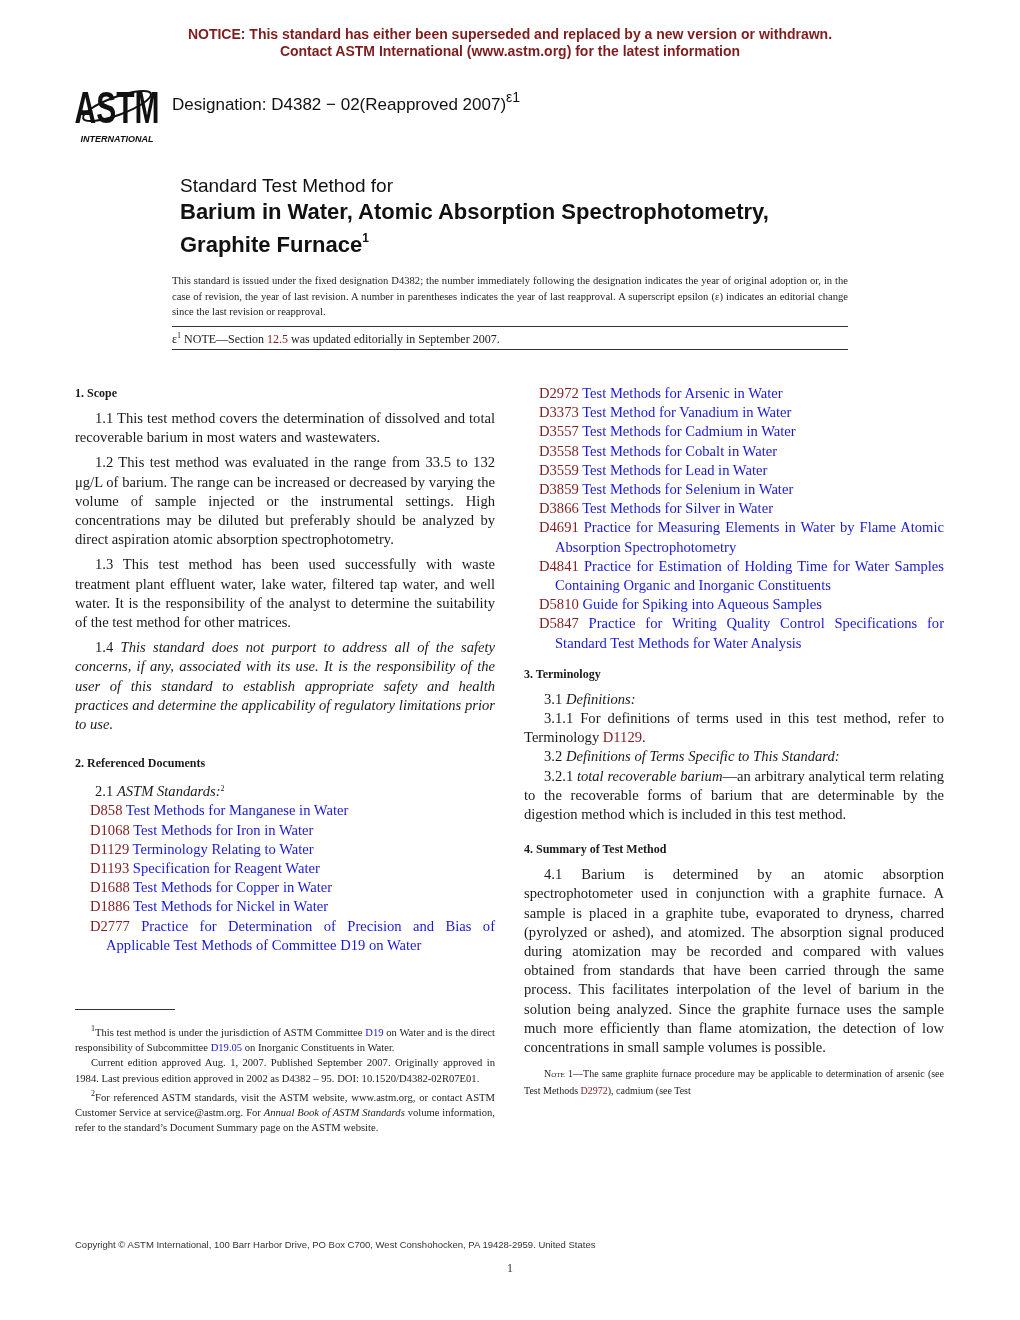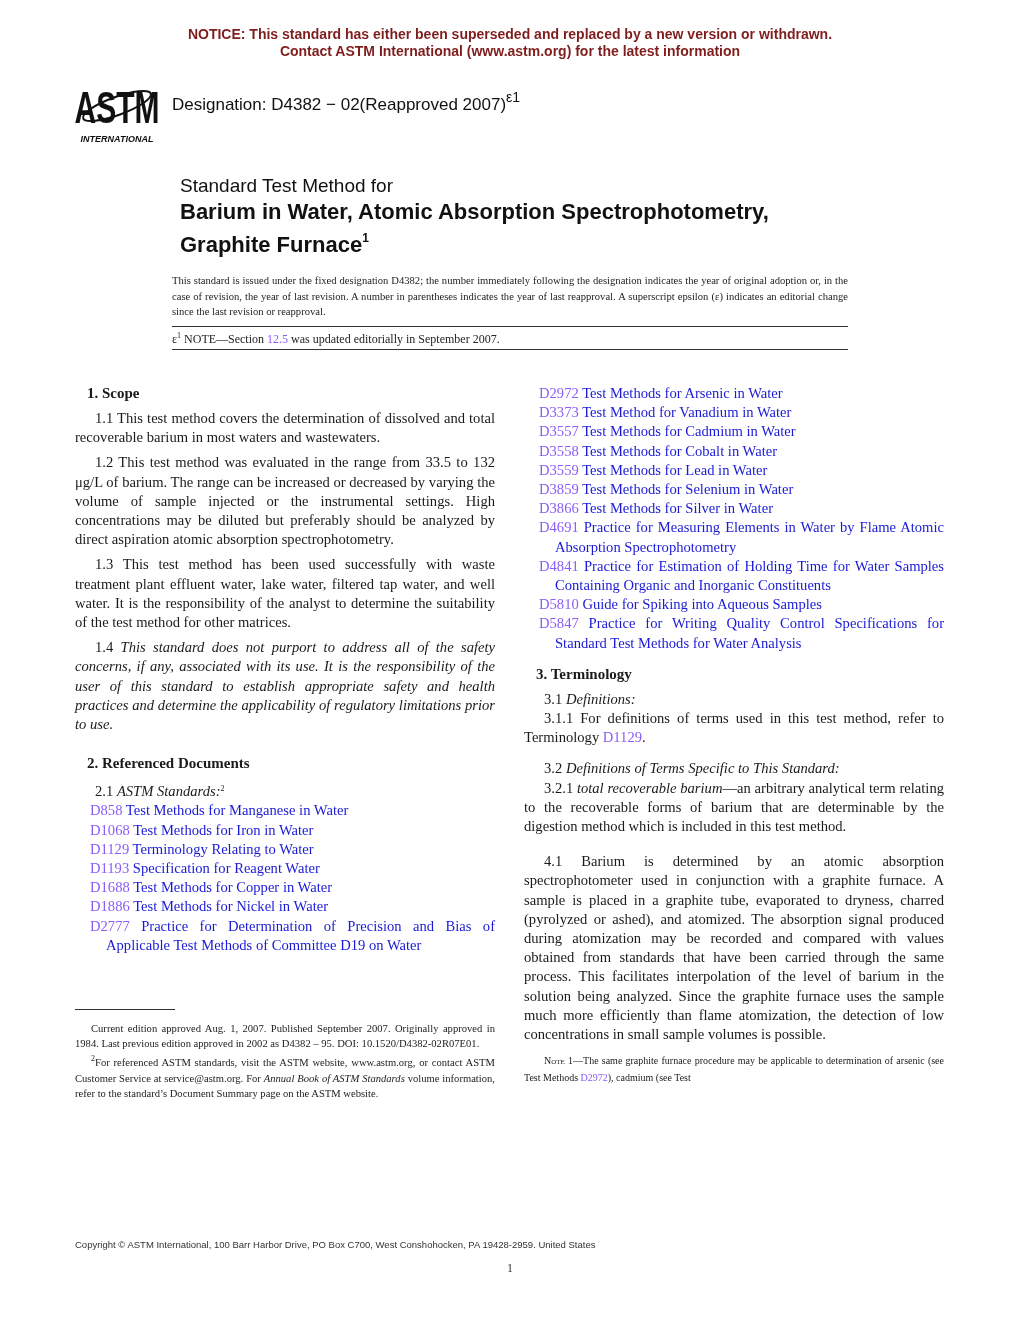--- a/index.html
+++ b/index.html
@@ -9,26 +9,26 @@
   .logo { left: 74px; top: 78px; width: 86px; height: 66px; }
   .designation { left: 172px; top: 89px; font-family: "Liberation Sans", sans-serif; font-size: 17px; color: #111; }
   .designation sup { font-size: 14px; vertical-align: 8px; }
   .title-block { left: 180px; top: 174px; font-family: "Liberation Sans", sans-serif; color: #111; }
   .title-small { font-size: 19px; line-height: 24px; }
   .title-big { font-size: 22px; font-weight: bold; line-height: 27px; }
   .title-big sup { font-size: 12px; vertical-align: 10px; }
   .issued { left: 172px; top: 273px; width: 676px; font-size: 10.6px; line-height: 15.5px; text-align: justify; color: #222; }
   .rule { position: absolute; left: 172px; width: 676px; height: 0; border-top: 1px solid #333; }
   .enote { left: 172px; top: 331px; font-size: 12px; color: #222; }
-  .red { color: #8b5cf6; }
+  .red { color: #7f1d1d; }
   .blue { color: #1a1ad6; }
   .col { position: absolute; width: 420px; font-size: 14.6px; line-height: 19.2px; text-align: justify; }
   .left { left: 75px; top: 384px; }
   .right { left: 524px; top: 384px; }
-  h2 { font-size: 15px; font-weight: bold; margin: 0 0 6px 12px; line-height: 19px; }
+  h2 { font-size: 12px; font-weight: bold; margin: 0 0 6px 0; line-height: 19px; }
   p { margin: 0 0 6px 0; text-indent: 20px; }
   .ref { margin: 0; padding-left: 16px; text-indent: -16px; text-align: justify; }
   .refs { margin-left: 15px; }
   .fnrule { position: absolute; left: 75px; top: 1009px; width: 100px; border-top: 1px solid #333; }
   .footnotes { position: absolute; left: 75px; top: 1021px; width: 420px; font-size: 10.6px; line-height: 15.2px; text-align: justify; color: #222; }
   .footnotes p { margin: 0; text-indent: 16px; }
   .note1 { font-size: 10px; line-height: 17px; margin-top: 8px; }
   .copyright { left: 75px; top: 1239px; font-family: "Liberation Sans", sans-serif; font-size: 9.5px; color: #333; }
   .pagenum { left: 0; width: 1020px; top: 1261px; text-align: center; font-size: 12px; color: #333; }
   sup.fn { font-size: 8px; vertical-align: 5px; }
@@ -84,20 +84,21 @@
     <div class="ref"><span class="red">D1129</span> <span class="blue">Terminology Relating to Water</span></div>
     <div class="ref"><span class="red">D1193</span> <span class="blue">Specification for Reagent Water</span></div>
     <div class="ref"><span class="red">D1688</span> <span class="blue">Test Methods for Copper in Water</span></div>
     <div class="ref"><span class="red">D1886</span> <span class="blue">Test Methods for Nickel in Water</span></div>
     <div class="ref"><span class="red">D2777</span> <span class="blue">Practice for Determination of Precision and Bias of Applicable Test Methods of Committee D19 on Water</span></div>
   </div>
 </div>
 
 <div class="fnrule"></div>
 <div class="footnotes">
+  <p><sup class="fn">1</sup><span>This test method is under the jurisdiction of ASTM Committee </span><a class="blue">D19</a><span> on Water and is the direct responsibility of Subcommittee </span><a class="blue">D19.05</a><span> on Inorganic Constituents in Water.</span></p>
   <p>Current edition approved Aug. 1, 2007. Published September 2007. Originally approved in 1984. Last previous edition approved in 2002 as D4382 – 95. DOI: 10.1520/D4382-02R07E01.</p>
   <p><sup class="fn">2</sup><span>For referenced ASTM standards, visit the ASTM website, www.astm.org, or contact ASTM Customer Service at service@astm.org. For </span><i>Annual Book of ASTM Standards</i><span> volume information, refer to the standard’s Document Summary page on the ASTM website.</span></p>
 </div>
 
 <div class="col right">
   <div class="refs">
     <div class="ref"><span class="red">D2972</span> <span class="blue">Test Methods for Arsenic in Water</span></div>
     <div class="ref"><span class="red">D3373</span> <span class="blue">Test Method for Vanadium in Water</span></div>
     <div class="ref"><span class="red">D3557</span> <span class="blue">Test Methods for Cadmium in Water</span></div>
     <div class="ref"><span class="red">D3558</span> <span class="blue">Test Methods for Cobalt in Water</span></div>
@@ -105,22 +106,23 @@
     <div class="ref"><span class="red">D3859</span> <span class="blue">Test Methods for Selenium in Water</span></div>
     <div class="ref"><span class="red">D3866</span> <span class="blue">Test Methods for Silver in Water</span></div>
     <div class="ref"><span class="red">D4691</span> <span class="blue">Practice for Measuring Elements in Water by Flame Atomic Absorption Spectrophotometry</span></div>
     <div class="ref"><span class="red">D4841</span> <span class="blue">Practice for Estimation of Holding Time for Water Samples Containing Organic and Inorganic Constituents</span></div>
     <div class="ref"><span class="red">D5810</span> <span class="blue">Guide for Spiking into Aqueous Samples</span></div>
     <div class="ref"><span class="red">D5847</span> <span class="blue">Practice for Writing Quality Control Specifications for Standard Test Methods for Water Analysis</span></div>
   </div>
   <div style="height:12px"></div>
   <h2>3.  Terminology</h2>
   <p style="margin-bottom:0"><span>3.1 </span><i>Definitions:</i></p>
-  <p style="margin-bottom:12px"><span>3.1.1  For definitions of terms used in this test method, refer to Terminology </span><a class="red">D1129</a><span>.</span></p>
+  <p style="margin-bottom:0"><span>3.1.1  For definitions of terms used in this test method, refer to Terminology </span><a class="red">D1129</a><span>.</span></p>
   <p style="margin-bottom:0"><span>3.2 </span><i>Definitions of Terms Specific to This Standard:</i></p>
   <p><span>3.2.1 </span><i>total recoverable barium</i><span>—an arbitrary analytical term relating to the recoverable forms of barium that are determinable by the digestion method which is included in this test method.</span></p>
   <div style="height:10px"></div>
+  <h2>4.  Summary of Test Method</h2>
   <p>4.1  Barium is determined by an atomic absorption spectrophotometer used in conjunction with a graphite furnace. A sample is placed in a graphite tube, evaporated to dryness, charred (pyrolyzed or ashed), and atomized. The absorption signal produced during atomization may be recorded and compared with values obtained from standards that have been carried through the same process. This facilitates interpolation of the level of barium in the solution being analyzed. Since the graphite furnace uses the sample much more efficiently than flame atomization, the detection of low concentrations in small sample volumes is possible.</p>
   <p class="note1"><span class="smallcaps">Note 1</span><span>—The same graphite furnace procedure may be applicable to determination of arsenic (see Test Methods </span><a class="red">D2972</a><span>), cadmium (see Test</span></p>
 </div>
 
 <div class="abs copyright">Copyright © ASTM International, 100 Barr Harbor Drive, PO Box C700, West Conshohocken, PA 19428-2959. United States</div>
 <div class="abs pagenum">1</div>
 
 </body></html>

